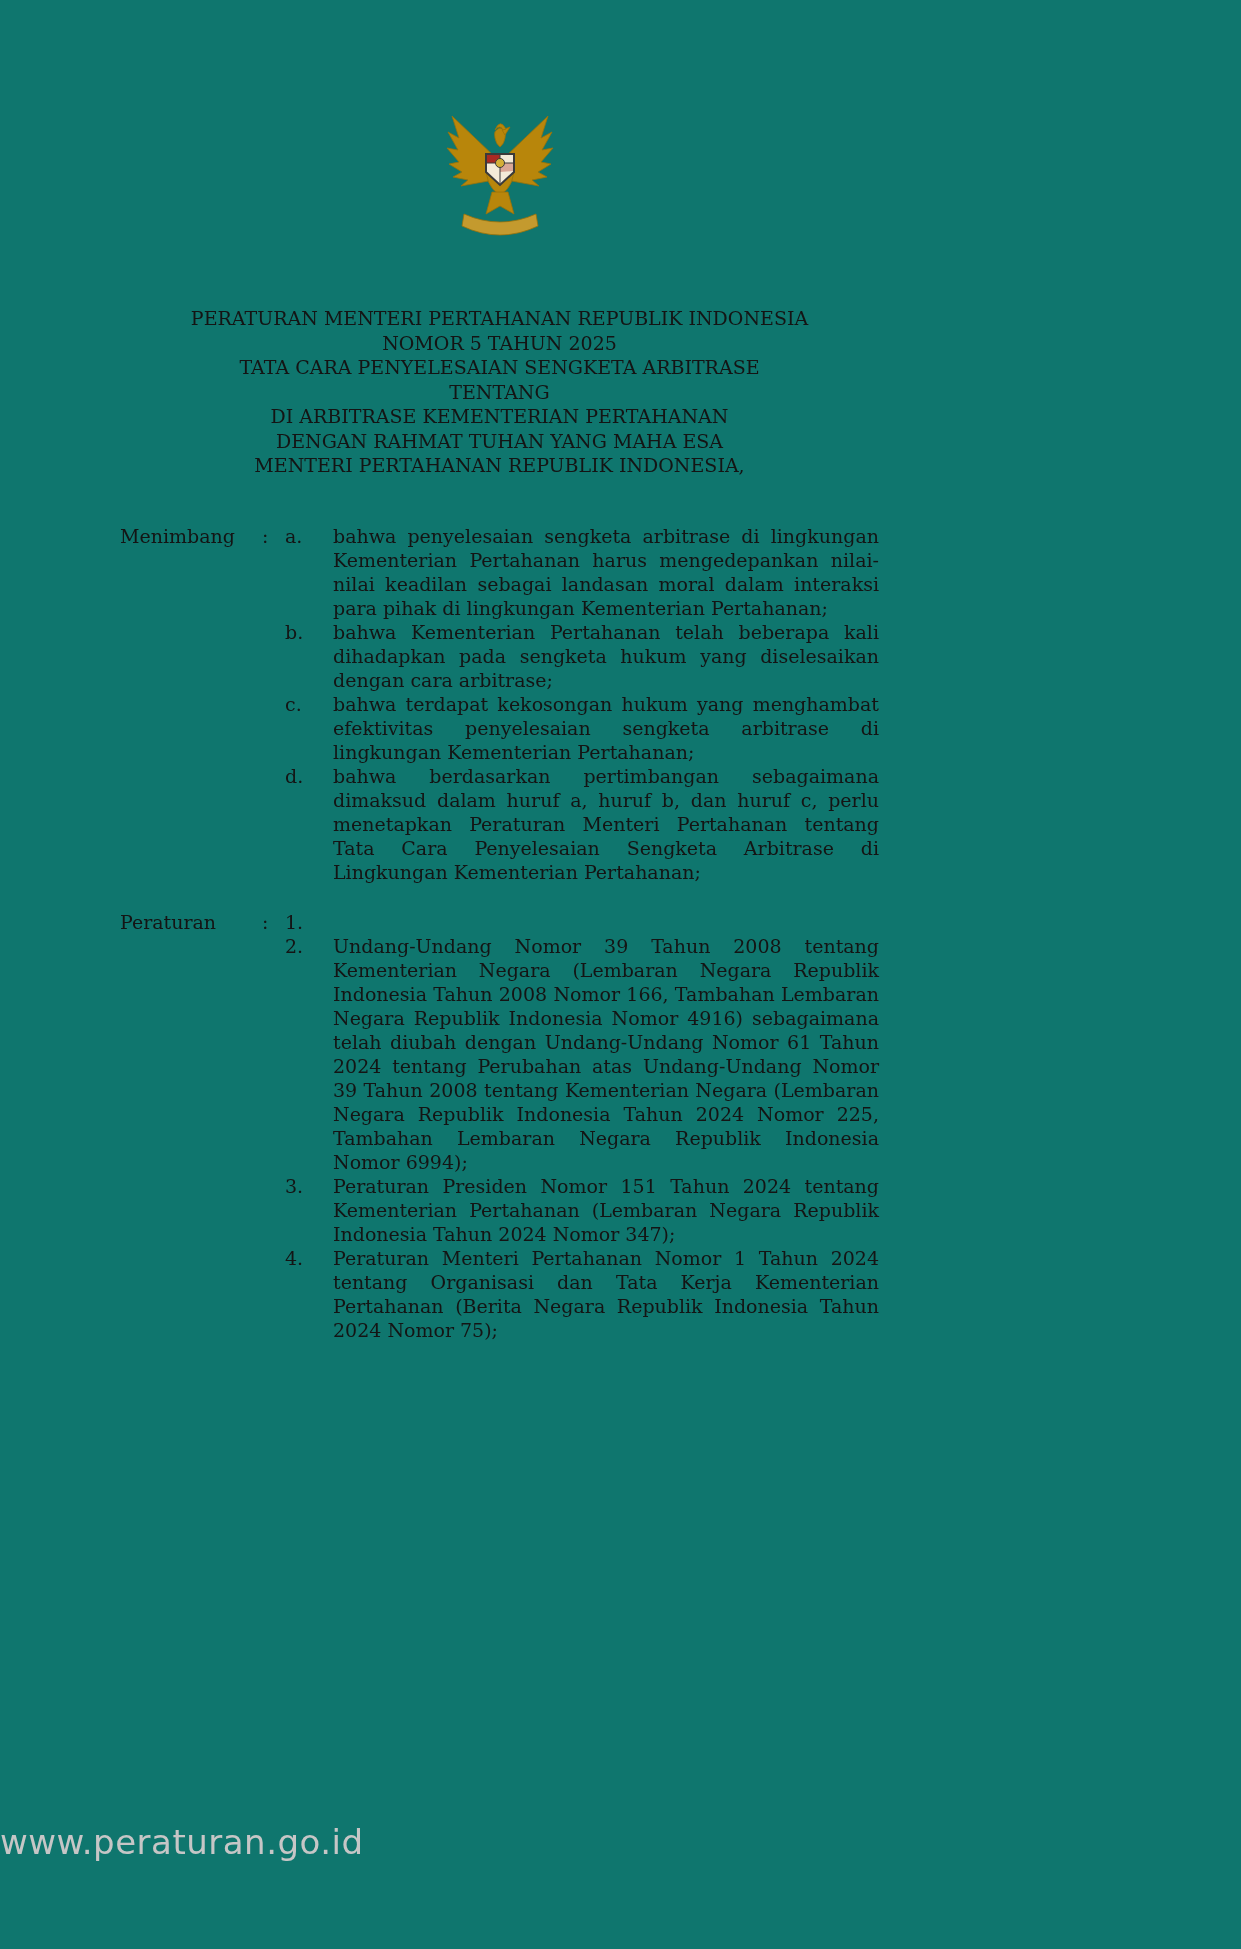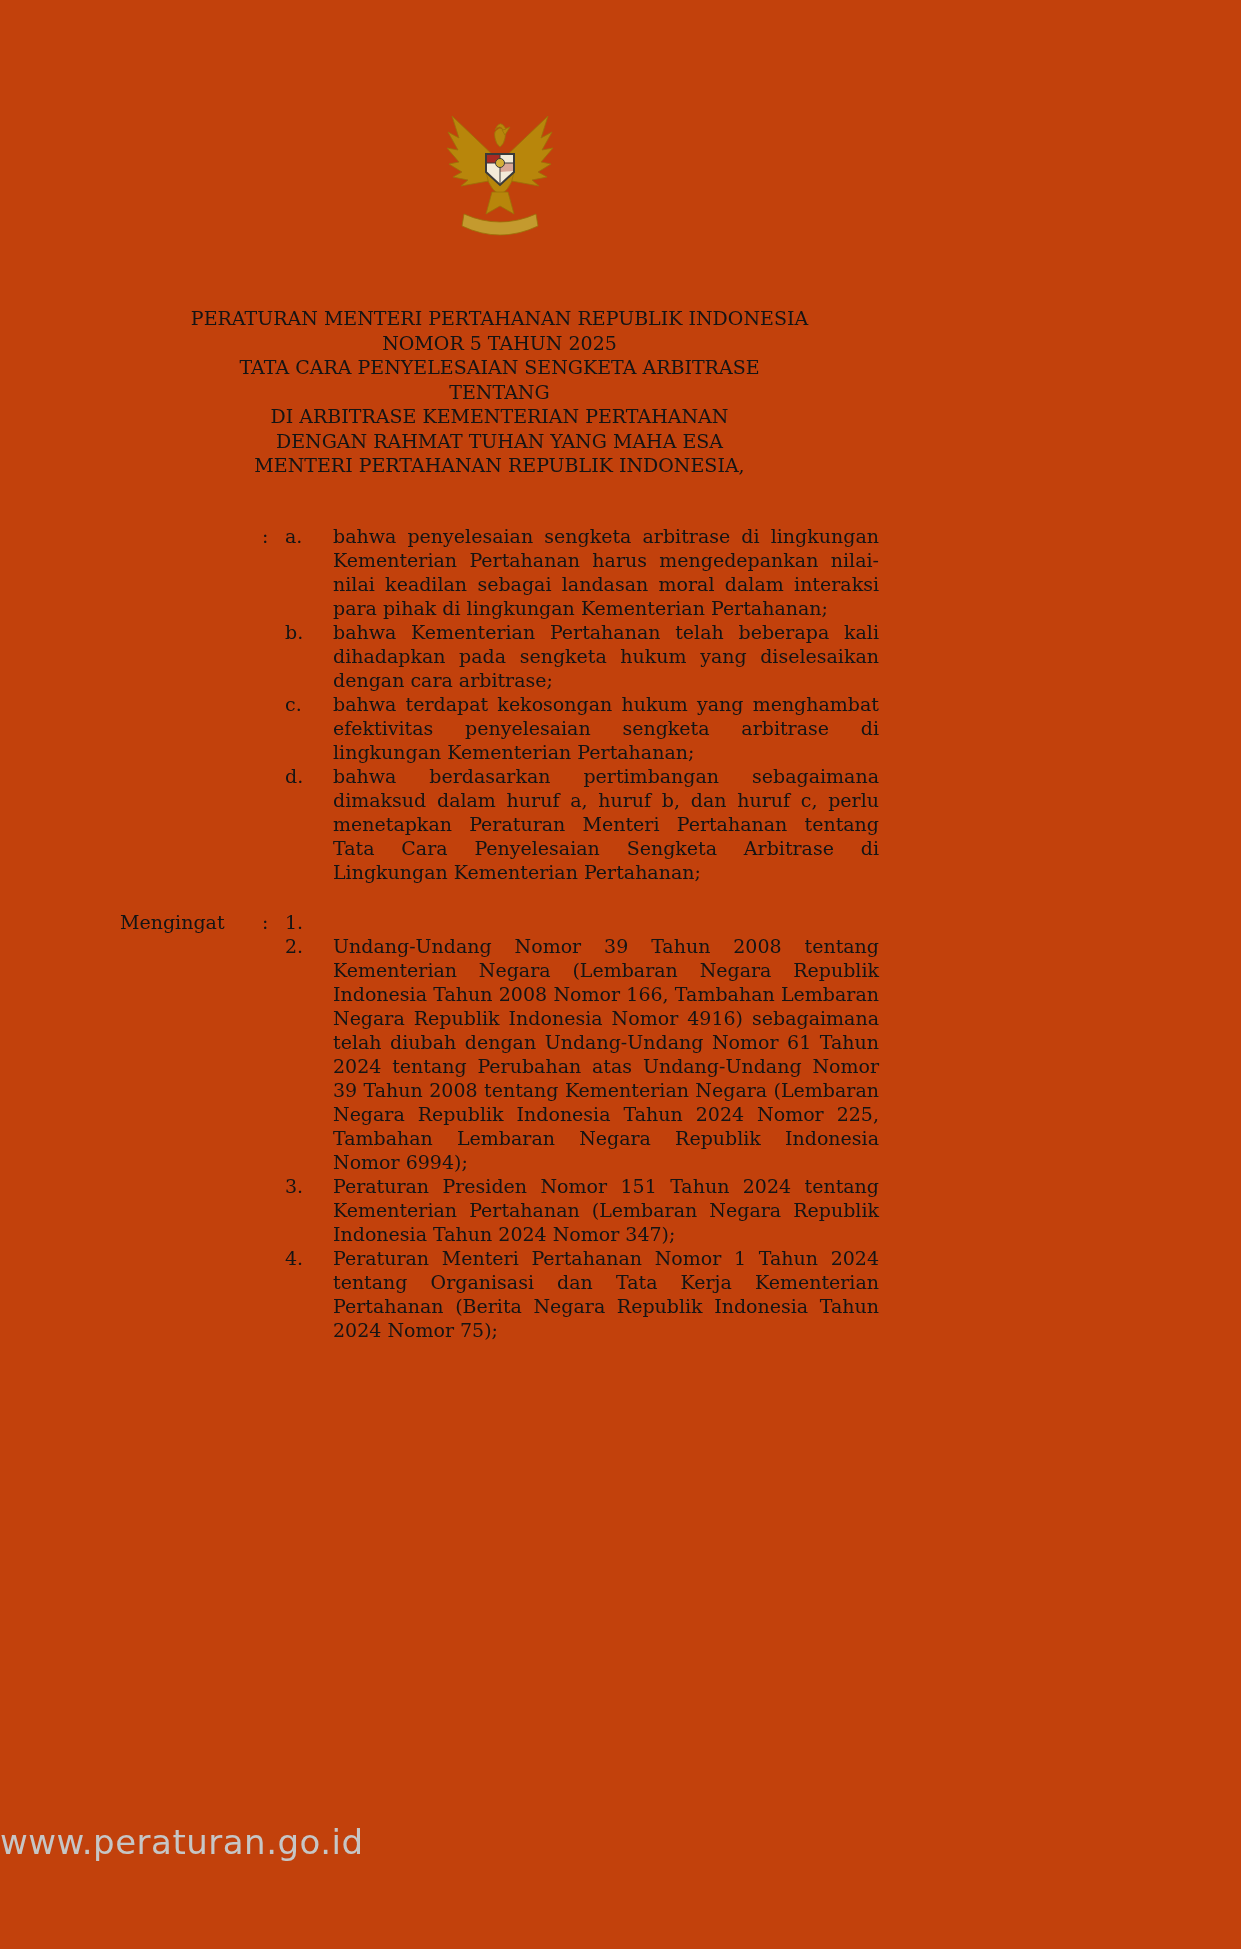--- a/index.html
+++ b/index.html
@@ -9,21 +9,21 @@
     height: 1949px;
     background: #ffffff;
     font-family: "DejaVu Serif", "Liberation Serif", serif;
     color: #141414;
   }
   .page {
     position: relative;
     width: 1241px;
     height: 1949px;
     overflow: hidden;
-    background: #c2410c;
+    background: #0f766e;
   }
   .content {
     position: absolute;
     left: 120px;
     top: 0;
     width: 759px;
   }
   .emblem-wrap {
     margin-top: 106px;
     text-align: center;
@@ -105,37 +105,38 @@
       <div>TATA CARA PENYELESAIAN SENGKETA ARBITRASE</div>
       <div>TENTANG</div>
       <div>DI ARBITRASE KEMENTERIAN PERTAHANAN</div>
     </div>
 
     <div class="invocation">DENGAN RAHMAT TUHAN YANG MAHA ESA</div>
 
     <div class="authority">MENTERI PERTAHANAN REPUBLIK INDONESIA,</div>
 
     <div class="section section-menimbang">
+      <div class="sec-label">Menimbang</div>
       <div class="sec-colon">:</div>
 
       <div class="item-marker">a.</div>
       <div class="item-text">bahwa penyelesaian sengketa arbitrase di lingkungan Kementerian Pertahanan harus mengedepankan nilai-nilai keadilan sebagai landasan moral dalam interaksi para pihak di lingkungan Kementerian Pertahanan;</div>
 
       <div class="item-marker">b.</div>
       <div class="item-text">bahwa Kementerian Pertahanan telah beberapa kali dihadapkan pada sengketa hukum yang diselesaikan dengan cara arbitrase;</div>
 
       <div class="item-marker">c.</div>
       <div class="item-text">bahwa terdapat kekosongan hukum yang menghambat efektivitas penyelesaian sengketa arbitrase di lingkungan Kementerian Pertahanan;</div>
 
       <div class="item-marker">d.</div>
       <div class="item-text">bahwa berdasarkan pertimbangan sebagaimana dimaksud dalam huruf a, huruf b, dan huruf c, perlu menetapkan Peraturan Menteri Pertahanan tentang Tata Cara Penyelesaian Sengketa Arbitrase di Lingkungan Kementerian Pertahanan;</div>
     </div>
 
     <div class="section section-mengingat">
-      <div class="sec-label">Mengingat</div>
+      <div class="sec-label">Peraturan</div>
       <div class="sec-colon">:</div>
 
       <div class="item-marker">1.</div>
 
       <div class="item-marker">2.</div>
       <div class="item-text">Undang-Undang Nomor 39 Tahun 2008 tentang Kementerian Negara (Lembaran Negara Republik Indonesia Tahun 2008 Nomor 166, Tambahan Lembaran Negara Republik Indonesia Nomor 4916) sebagaimana telah diubah dengan Undang-Undang Nomor 61 Tahun 2024 tentang Perubahan atas Undang-Undang Nomor 39 Tahun 2008 tentang Kementerian Negara (Lembaran Negara Republik Indonesia Tahun 2024 Nomor 225, Tambahan Lembaran Negara Republik Indonesia Nomor 6994);</div>
 
       <div class="item-marker">3.</div>
       <div class="item-text">Peraturan Presiden Nomor 151 Tahun 2024 tentang Kementerian Pertahanan (Lembaran Negara Republik Indonesia Tahun 2024 Nomor 347);</div>
 

